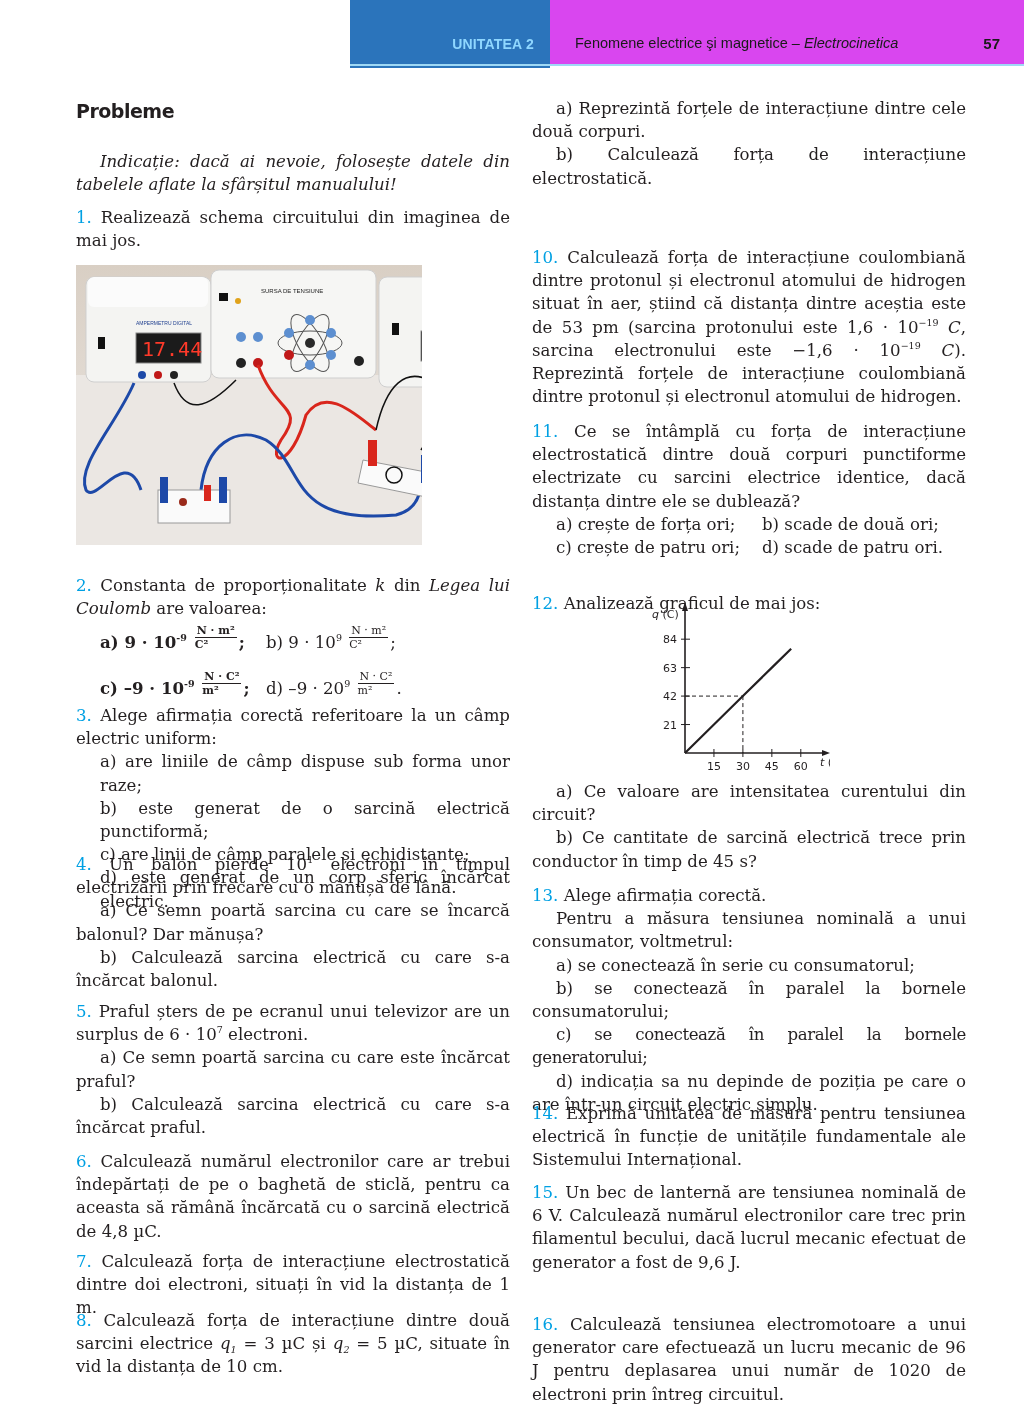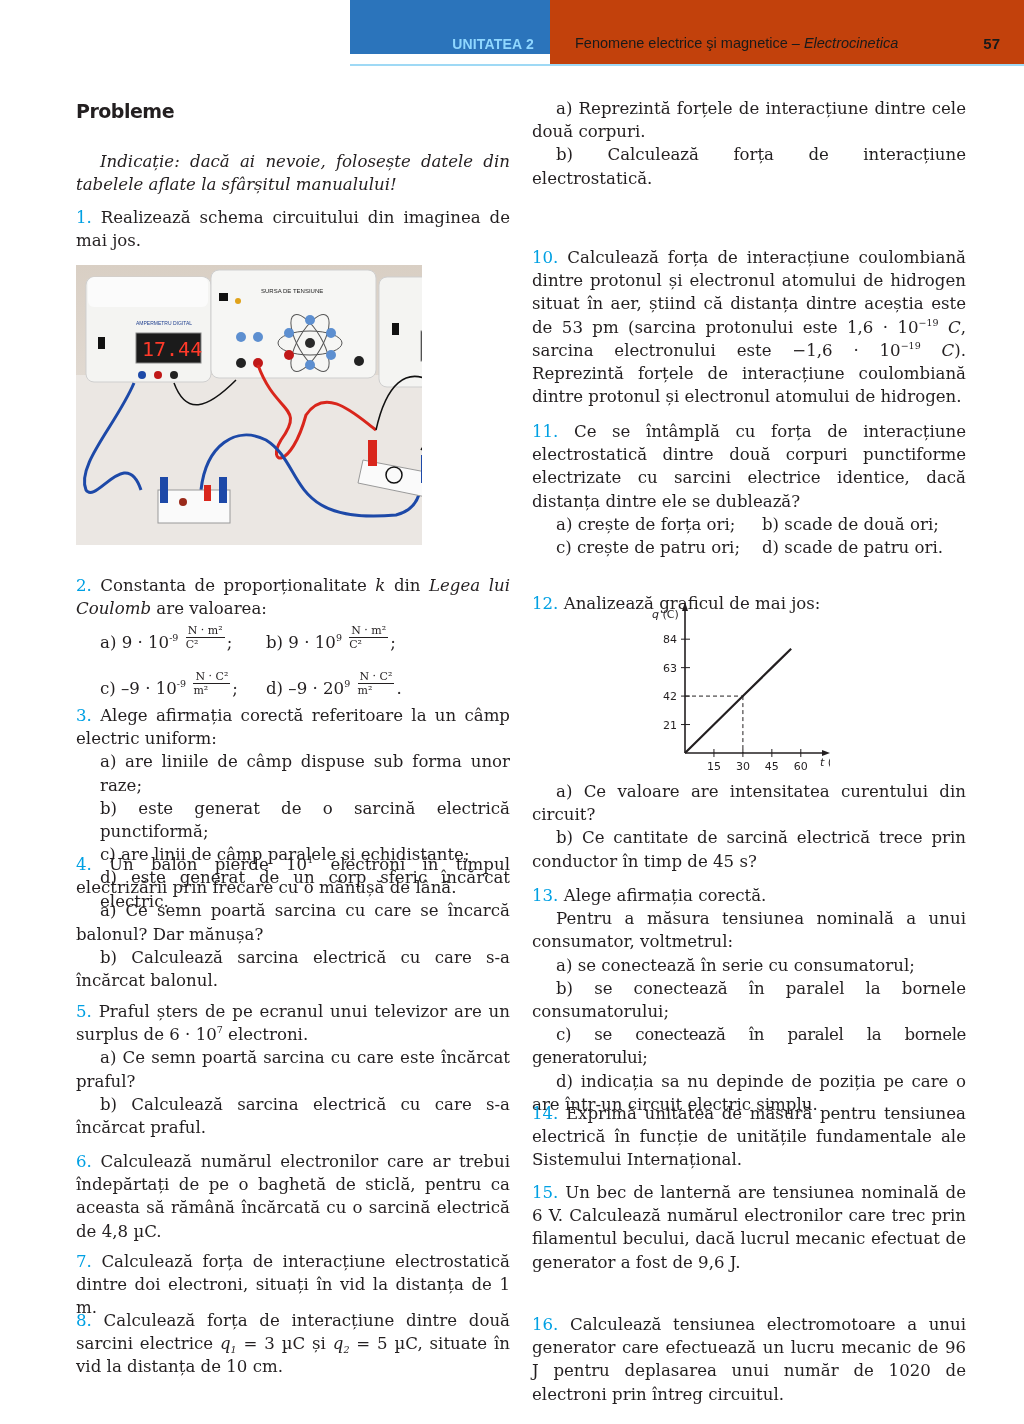--- a/index.html
+++ b/index.html
@@ -1,21 +1,21 @@
 <!DOCTYPE html>
 <html><head>
 <meta charset="utf-8">
 <style>
   * { box-sizing: border-box; margin: 0; padding: 0; }
   html, body { width: 1024px; height: 1424px; background: #ffffff; }
   body { position: relative; font-family: "DejaVu Serif", "Liberation Serif", serif; color: #231f20; overflow: hidden; }
 
   .header { position: absolute; top: 0; left: 0; width: 1024px; height: 66px; }
-  .header .unit-box { position: absolute; left: 350px; top: 0; width: 200px; height: 54px; background: #2b74bb; }
-  .header .title-box { position: absolute; left: 550px; top: 0; width: 474px; height: 66px; background: #c2410c; }
+  .header .unit-box { position: absolute; left: 350px; top: 0; width: 200px; height: 68px; background: #2b74bb; }
+  .header .title-box { position: absolute; left: 550px; top: 0; width: 474px; height: 66px; background: #d946ef; }
   .header .bottom-line { position: absolute; left: 350px; top: 64px; width: 674px; height: 2px; background: #9fd9f5; }
   .header .unit-label { position: absolute; right: 16px; top: 36px; font-family: "Liberation Sans", sans-serif; font-weight: bold; font-size: 14px; color: #8fd7ff; letter-spacing: 0.2px; }
   .header .chapter { position: absolute; left: 25px; top: 35px; font-family: "Liberation Sans", sans-serif; font-size: 14.5px; color: #1a1a1a; }
   .header .chapter i { font-style: italic; }
   .header .page-num { position: absolute; right: 24px; top: 35px; font-family: "Liberation Sans", sans-serif; font-weight: bold; font-size: 15px; color: #1a1a1a; }
 
   .col { position: absolute; top: 0; width: 434px; font-size: 16.6px; line-height: 23.2px; text-align: justify; }
   .col-left { left: 76px; }
   .col-right { left: 532px; }
 
@@ -31,21 +31,21 @@
   sub { font-size: 9.5px; vertical-align: -4px; line-height: 0; font-style: italic; }
 
   .two-col { display: flex; padding-left: 24px; }
   .two-col span { display: block; }
   .two-col .c1 { width: 206px; }
 
   .frac { display: inline-block; vertical-align: middle; text-align: left; font-size: 11px; line-height: 13px; margin: 0 2px; position: relative; top: -6px; }
   .frac .n { display: block; border-bottom: 1px solid #231f20; padding: 0 2px; }
   .frac .d { display: block; }
   .k-row { display: flex; padding-left: 24px; height: 46px; align-items: center; }
-  .k-row .k1 { width: 166px; }
+  .k-row .k1 { width: 166px; font-weight: bold; }
 
   .photo { position: absolute; left: 76px; top: 265px; width: 346px; height: 280px; background: #f97316; overflow: hidden; }
 
   .chart { position: absolute; left: 630px; top: 598px; width: 200px; height: 180px; }
 </style>
 </head>
 <body>
 
 <div class="header">
   <div class="unit-box">

